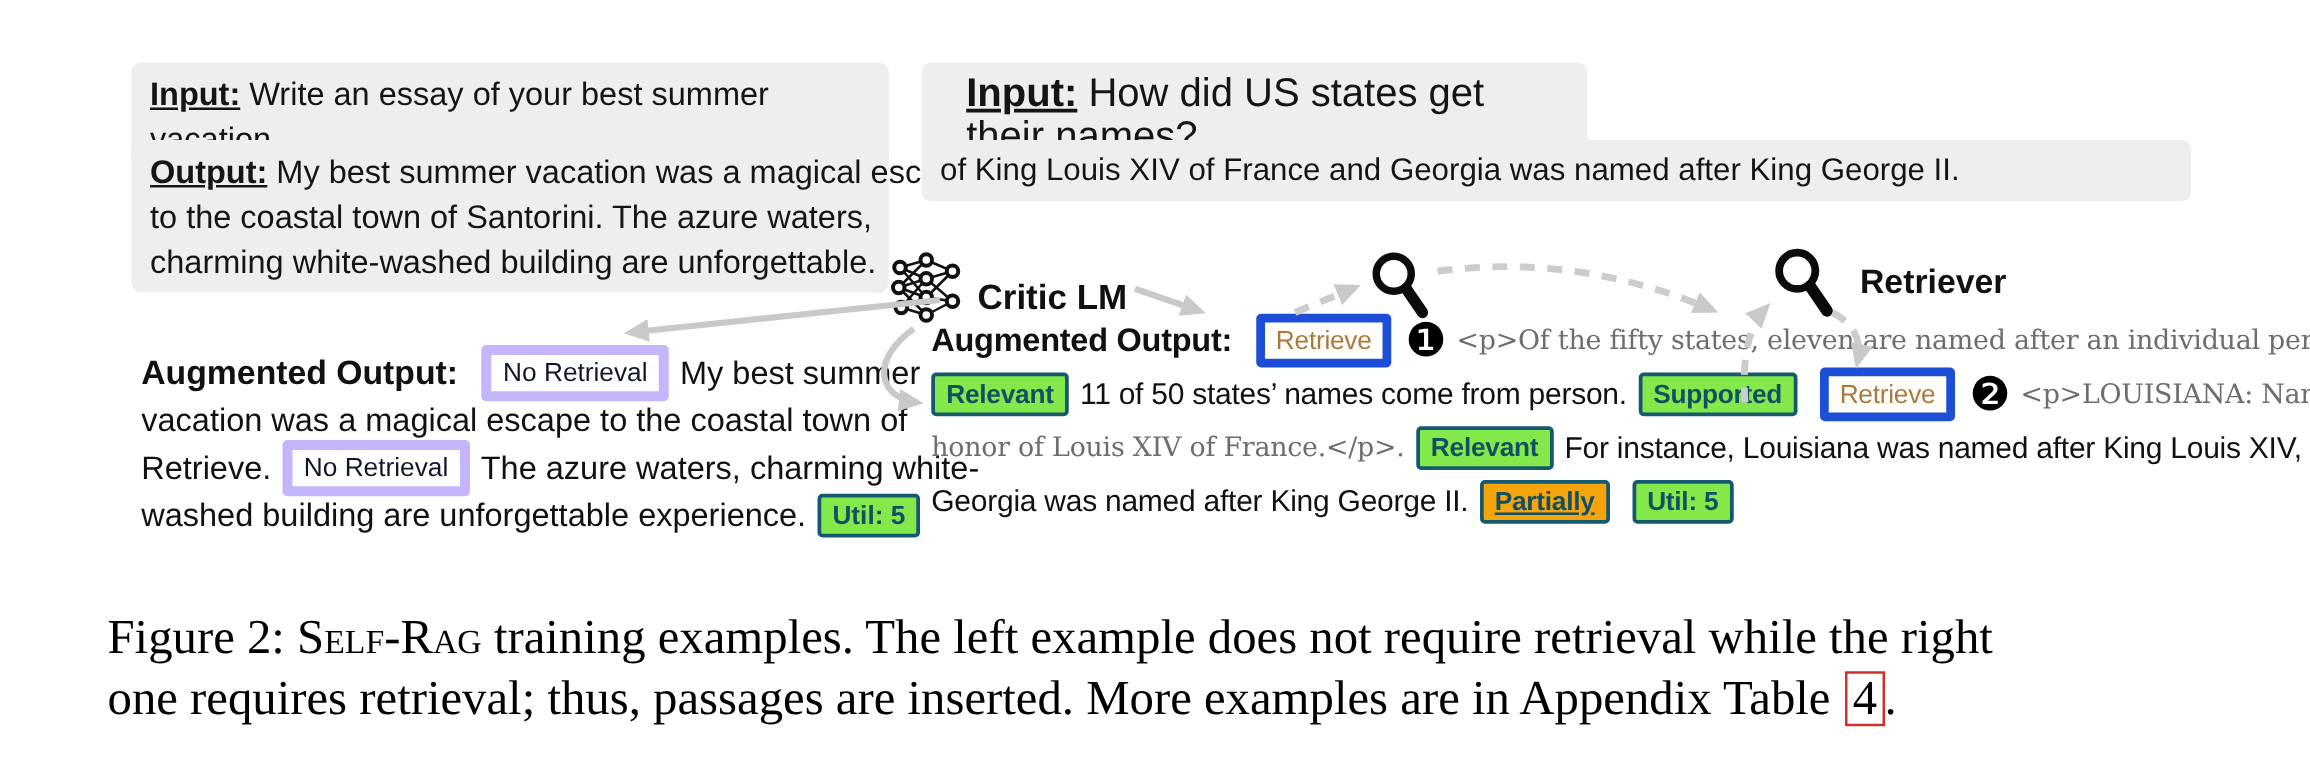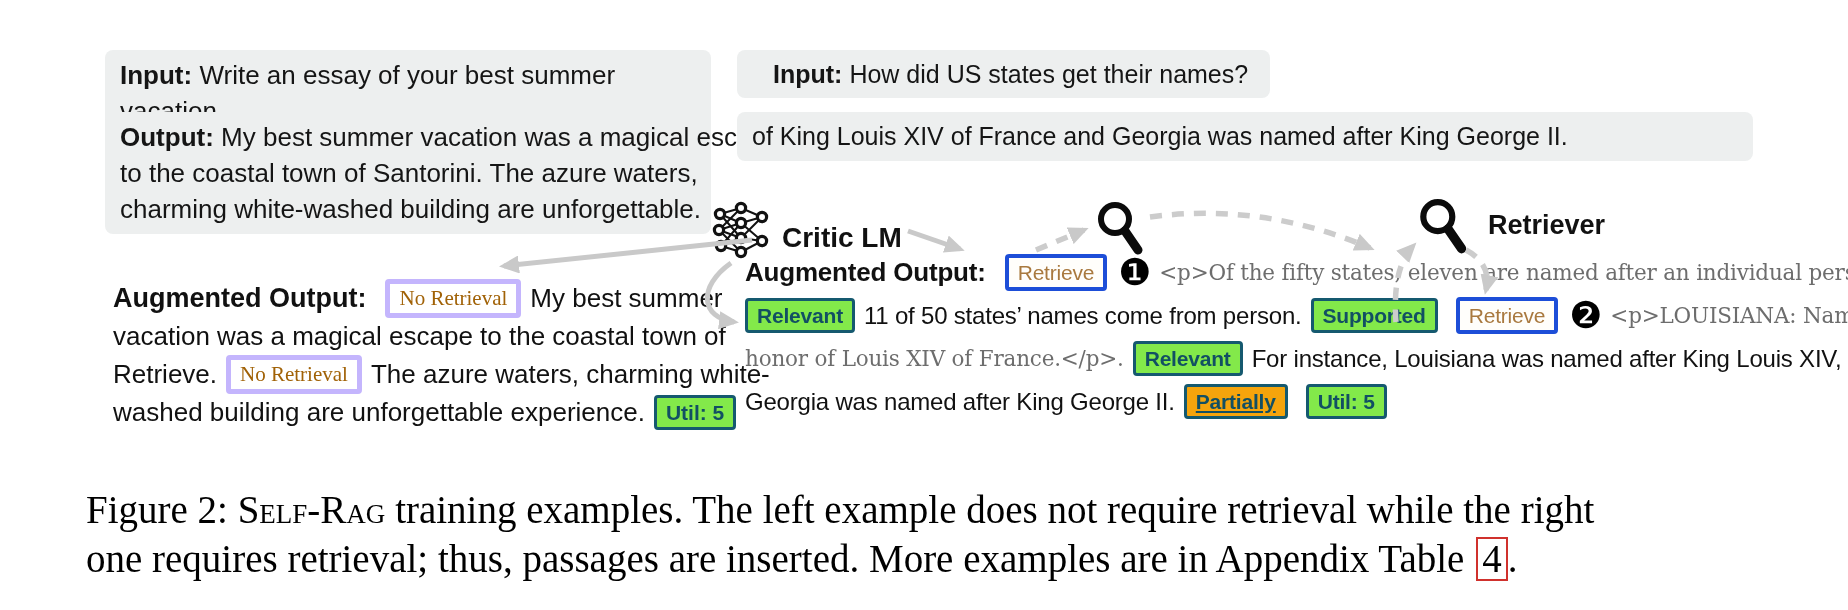--- a/index.html
+++ b/index.html
@@ -4,43 +4,43 @@
 <style>
   html,body { margin:0; padding:0; }
   body {
     width:1848px; height:610px; position:relative; overflow:hidden;
     background:#ffffff; font-family:"Liberation Sans", sans-serif; color:#111;
   }
   .gbox {
     position:absolute; background:#edefef; border-radius:8px;
     padding:7px 15px; color:#151515;
   }
-  .gbox .bl { font-weight:bold; }
+  .gbox .bl { font-weight:bold;text-decoration:underline; }
   .boxline { white-space:nowrap; }
   .left-col .gbox, .left-col { font-size:26px; line-height:36px; }
   #left-input  { left:105px; top:50px;  width:576px; }
   #left-output { left:105px; top:112px; width:576px; }
-  #right-input  { left:737px; top:50px; width:482px; font-size:25px; line-height:34px;padding-left:36px; }
+  #right-input  { left:737px; top:50px; width:482px; font-size:32px; line-height:34px;padding-left:36px; }
   #right-output { left:737px; top:112px; width:986px; font-size:25px; line-height:35px; }
 
   .augline { display:flex; align-items:center; white-space:nowrap; }
   #left-aug  { position:absolute; left:113px; top:279px; font-size:26px; }
   #left-aug  .augline { height:38px; }
   #right-aug { position:absolute; left:745px; top:251px; font-size:24px; letter-spacing:-0.2px; }
   #right-aug .augline { height:43px; }
   .auglabel { font-weight:bold; font-size:27px; margin-right:10px; }
   #right-aug .auglabel { font-size:26px; }
 
   .badge {
     display:inline-block; border-radius:4px; padding:2px 9px;
     font-size:21px; line-height:25px; margin:0 9px; white-space:nowrap;
   }
   .badge:first-child { margin-left:0; }
-  .b-gray   { background:#ffffff; border:5px solid #c4b5fd; color:#a16207;font-family:Liberation Serif, serif; }
-  .b-brown  { background:#fffefb; border:4px solid #1d4ed8; color:#a9793f; }
+  .b-gray   { background:#ffffff; border:8px solid #c4b5fd; color:#0f172a; }
+  .b-brown  { background:#fffefb; border:7px solid #1d4ed8; color:#a9793f; }
   .b-green  { background:#83e94a; border:3px solid #15596f; color:#124f63; font-weight:bold; }
   .b-orange { background:#f5a40c; border:3px solid #15596f; color:#124f63; font-weight:bold;text-decoration:underline; }
 
   .marker { font-size:37px; color:#000; margin:0 8px 0 2px; line-height:37px; }
   .passage { font-family:"DejaVu Serif", serif; color:#6d6d6d; font-size:21.5px; letter-spacing:-0.2px; }
 
   .nnlabel { position:absolute; font-weight:bold; font-size:28px; color:#111; }
   #critic-label    { left:782px;  top:222px;text-align:right; }
   #retriever-label { left:1488px; top:210px; font-size:27px; }
 

